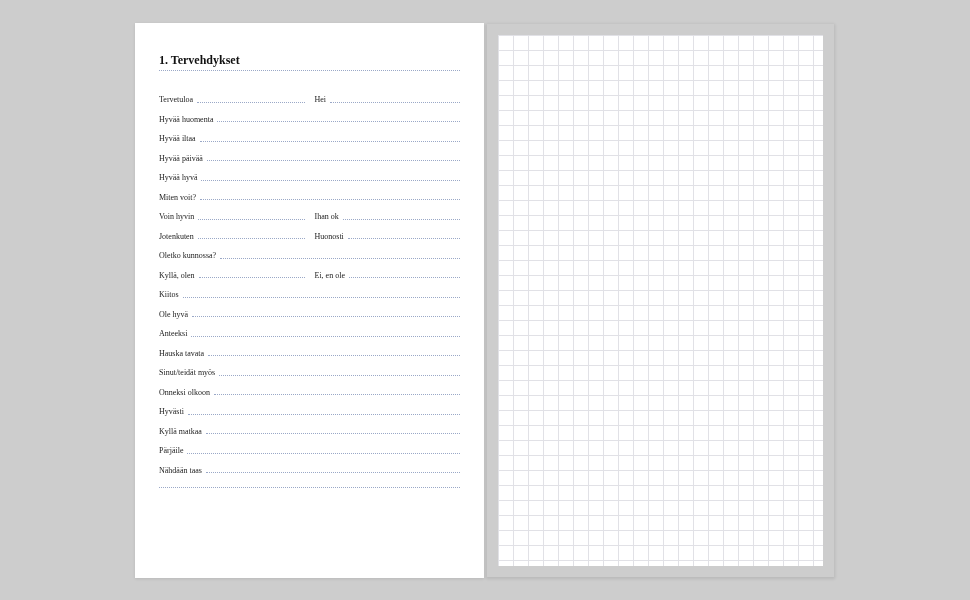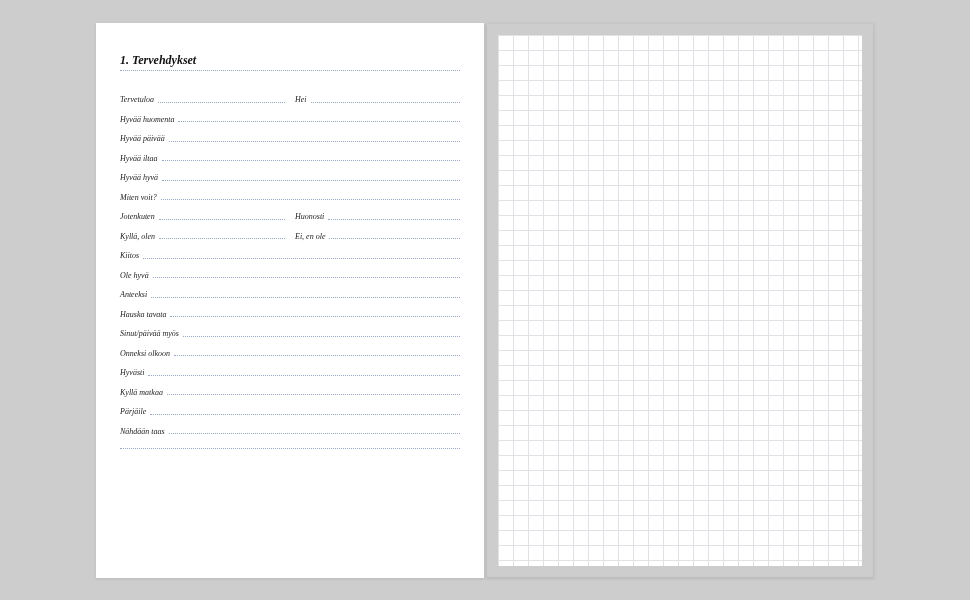--- a/index.html
+++ b/index.html
@@ -12,24 +12,23 @@
     justify-content: center;
     align-items: center;
     font-family: Georgia, 'Times New Roman', serif;
   }
   .spread {
     display: flex;
     gap: 2px;
   }
   .page {
     background: #fff;
-    width: 388px;
+    width: 349px;
     height: 555px;
     box-shadow: 0 1px 3px rgba(0,0,0,0.1);
-    font-style: italic;
   }
   .page-left {
     padding: 30px 24px 20px 24px;
   }
   .page-right {
     padding: 12px;
     background-color: #fff;
     background-image:
       linear-gradient(#e1e1e6 1px, transparent 1px),
       linear-gradient(90deg, #e1e1e6 1px, transparent 1px);
@@ -100,52 +99,68 @@
           </div>
         </div>
         <div class="row single">
           <div class="cell">
             <span class="label">Hyvää huomenta</span>
             <span class="line"></span>
           </div>
         </div>
         <div class="row single">
           <div class="cell">
+            <span class="label">Hyvää iltaa</span>
+            <span class="line"></span>
+          </div>
+        </div>
+        <div class="row single">
+          <div class="cell">
             <span class="label">Hyvää päivää</span>
             <span class="line"></span>
           </div>
         </div>
         <div class="row single">
           <div class="cell">
-            <span class="label">Hyvää iltaa</span>
-            <span class="line"></span>
-          </div>
-        </div>
-        <div class="row single">
-          <div class="cell">
             <span class="label">Hyvää hyvä</span>
             <span class="line"></span>
           </div>
         </div>
         <div class="row single">
           <div class="cell">
             <span class="label">Miten voit?</span>
             <span class="line"></span>
           </div>
         </div>
         <div class="row">
           <div class="cell">
+            <span class="label">Voin hyvin</span>
+            <span class="line"></span>
+          </div>
+          <div class="cell">
+            <span class="label">Ihan ok</span>
+            <span class="line"></span>
+          </div>
+        </div>
+        <div class="row">
+          <div class="cell">
             <span class="label">Jotenkuten</span>
             <span class="line"></span>
           </div>
           <div class="cell">
             <span class="label">Huonosti</span>
             <span class="line"></span>
           </div>
         </div>
+        <div class="row single">
+          <div class="cell">
+            <span class="label">Oletko kunnossa?</span>
+            <span class="line"></span>
+          </div>
+        </div>
         <div class="row">
           <div class="cell">
             <span class="label">Kyllä, olen</span>
             <span class="line"></span>
           </div>
           <div class="cell">
             <span class="label">Ei, en ole</span>
             <span class="line"></span>
           </div>
         </div>
@@ -168,21 +183,21 @@
           </div>
         </div>
         <div class="row single">
           <div class="cell">
             <span class="label">Hauska tavata</span>
             <span class="line"></span>
           </div>
         </div>
         <div class="row single">
           <div class="cell">
-            <span class="label">Sinut/päivää myös</span>
+            <span class="label">Sinut/teidät myös</span>
             <span class="line"></span>
           </div>
         </div>
         <div class="row single">
           <div class="cell">
             <span class="label">Onneksi olkoon</span>
             <span class="line"></span>
           </div>
         </div>
         <div class="row single">

